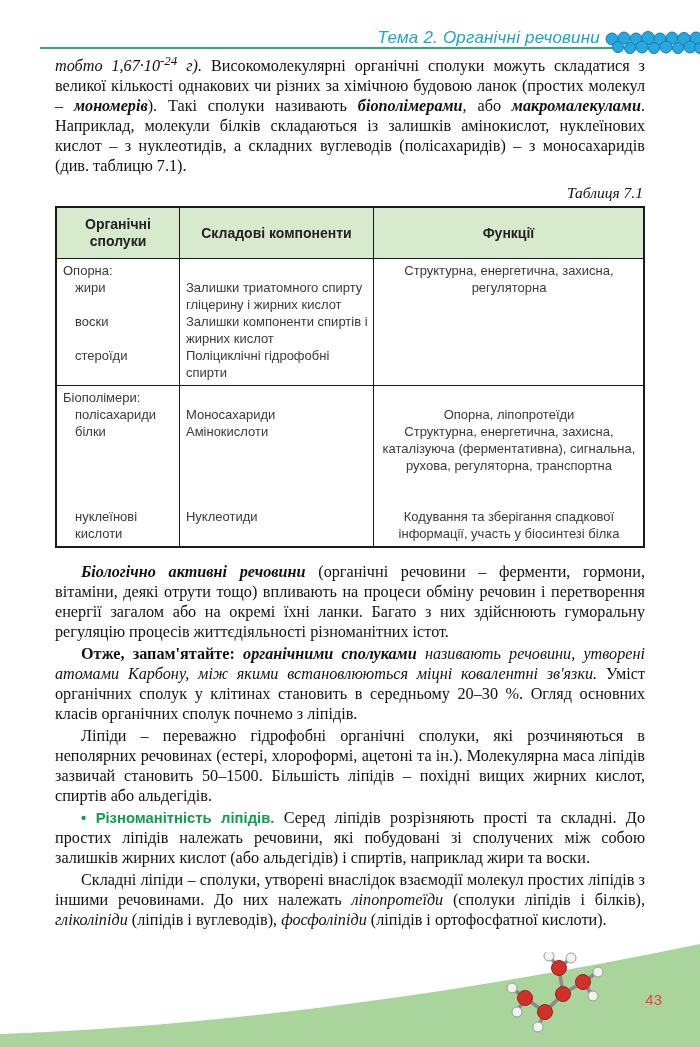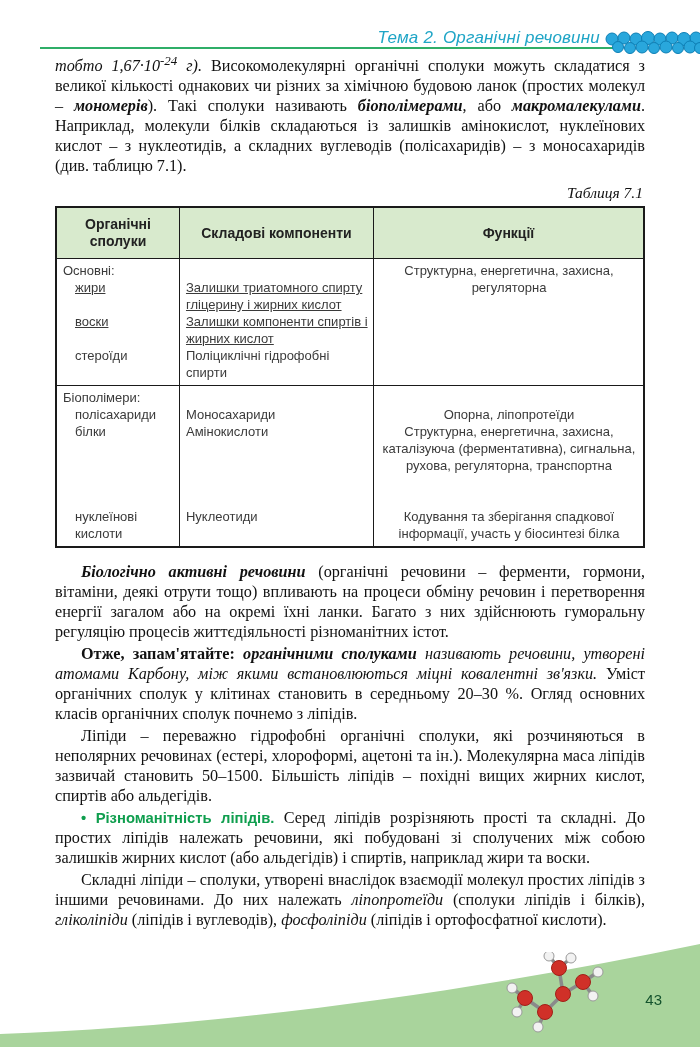--- a/index.html
+++ b/index.html
@@ -26,30 +26,30 @@
   .tbl-title{margin:2px 0 12px 0;text-align:center;font-weight:bold;font-size:16.5px;line-height:21px;}
   table.orgtbl{width:590px;border-collapse:collapse;margin:0 0 14px 0;
         font-family:"Liberation Sans",sans-serif;font-size:13px;line-height:17px;color:#3a3a3a;}
   table.orgtbl,table.orgtbl th,table.orgtbl td{border:1px solid #1a1a1a;}
   table.orgtbl{border:2px solid #1a1a1a;}
   table.orgtbl th{background:#d8eacd;font-weight:bold;font-size:14px;color:#222;
         padding:8px 4px;text-align:center;}
   table.orgtbl td{vertical-align:top;padding:3px 5px 4px 6px;}
   td .grp{min-height:17px;}
   td .item{margin-left:12px;}
-  .h34{min-height:34px;text-decoration:underline;}
+  .h34{min-height:34px;}
   .h17{min-height:17px;}
   .h85{min-height:85px;}
   .sp17{height:17px;}
   .func{text-align:center;}
   
   .wave{position:absolute;left:0;bottom:0;z-index:0;}
   .molecule{position:absolute;left:505px;top:952px;z-index:1;}
   .page-number{position:absolute;right:38px;top:991px;z-index:2;
-        font-family:"Liberation Sans",sans-serif;font-size:15px;color:#14532d;text-align:right;}
+        font-family:"Liberation Sans",sans-serif;font-size:15px;color:#ef4444;text-align:right;}
 </style>
 </head>
 <body>
 
 <div class="page">
 
   <span class="header-title">Тема 2.  Органічні речовини</span>
   <div class="header-rule"></div>
   <svg class="beads" width="96" height="26" viewBox="0 0 96 26">
     <g fill="#29a7dc" stroke="#0d7fb5" stroke-width="1">
@@ -87,21 +87,21 @@
       <thead>
         <tr>
           <th>Органічні сполуки</th>
           <th>Складові компоненти</th>
           <th>Функції</th>
         </tr>
       </thead>
       <tbody>
         <tr>
           <td>
-            <div class="grp">Основні:</div>
+            <div class="grp">Опорна:</div>
             <div class="item h34">жири</div>
             <div class="item h34">воски</div>
             <div class="item">стероїди</div>
           </td>
           <td>
             <div class="sp17"></div>
             <div class="h34">Залишки триатомного спирту гліцерину і жирних кислот</div>
             <div class="h34">Залишки компоненти спиртів і жирних кислот</div>
             <div>Поліциклічні гідрофобні спирти</div>
           </td>

